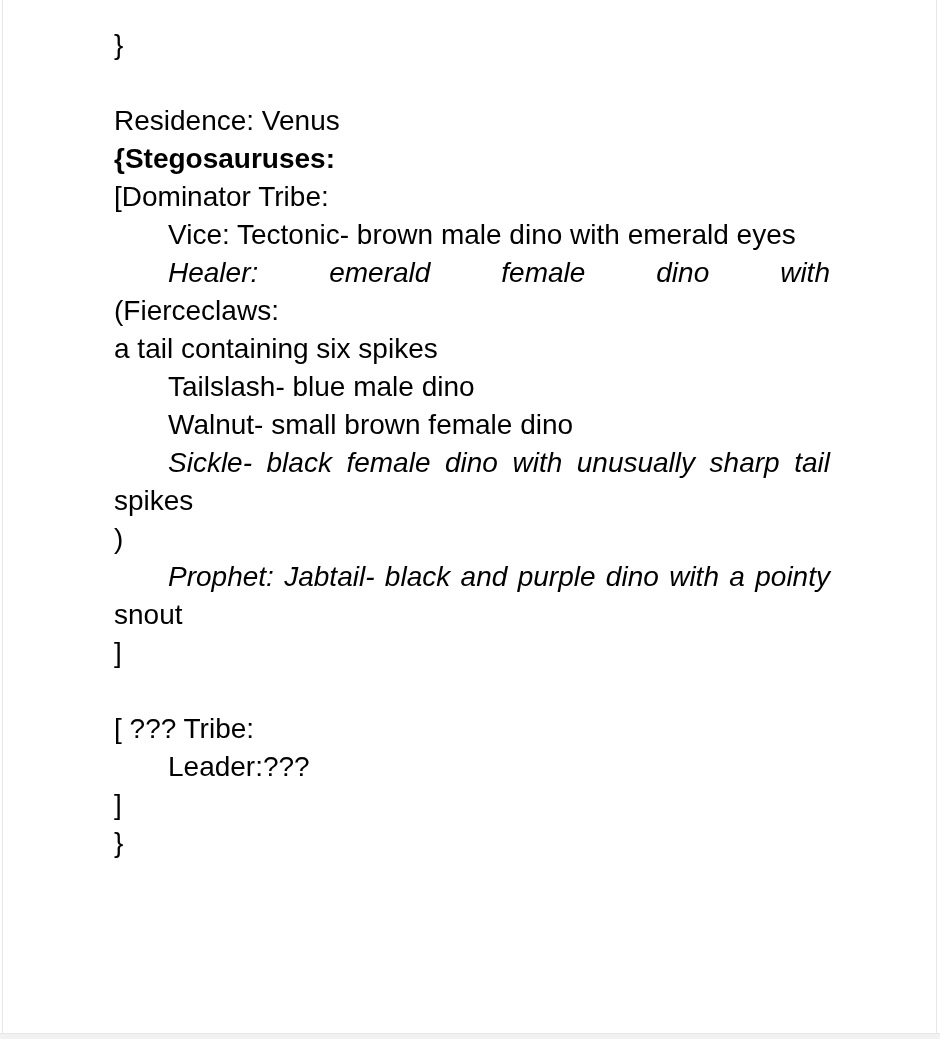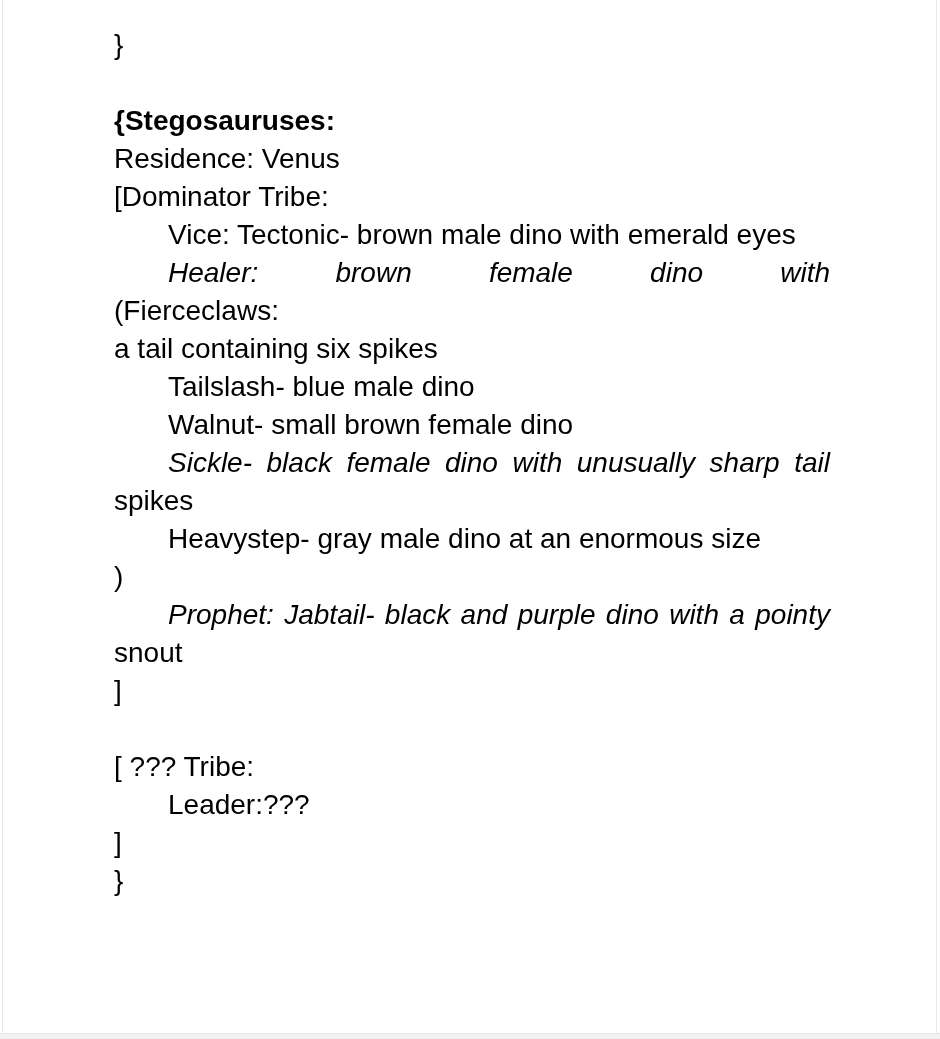--- a/index.html
+++ b/index.html
@@ -38,32 +38,31 @@
   .line.justify{display:flex;justify-content:space-between;}
   .line.justify span{white-space:pre;font-style:italic;}
 </style>
 </head>
 <body>
 
 <div class="page">
   <div class="doc-text">
       <div class="line">}</div>
       <div class="line blank"></div>
+      <div class="line">Residence: Venus</div>
       <div class="line bold">{Stegosauruses:</div>
-      <div class="line">Residence: Venus</div>
       <div class="line">[Dominator Tribe:</div>
       <div class="line indent">Vice: Tectonic- brown male dino with emerald eyes</div>
-      <div class="line indent justify"><span>Healer:</span><span>brown</span><span>female</span><span>dino</span><span>with</span></div>
+      <div class="line indent justify"><span>Healer:</span><span>emerald</span><span>female</span><span>dino</span><span>with</span></div>
       <div class="line">(Fierceclaws:</div>
       <div class="line">a tail containing six spikes</div>
       <div class="line indent">Tailslash- blue male dino</div>
       <div class="line indent">Walnut- small brown female dino</div>
       <div class="line indent justify"><span>Sickle-</span><span>black</span><span>female</span><span>dino</span><span>with</span><span>unusually</span><span>sharp</span><span>tail</span></div>
       <div class="line">spikes</div>
-      <div class="line indent">Heavystep- gray male dino at an enormous size</div>
       <div class="line">)</div>
       <div class="line indent justify"><span>Prophet:</span><span>Jabtail-</span><span>black</span><span>and</span><span>purple</span><span>dino</span><span>with</span><span>a</span><span>pointy</span></div>
       <div class="line">snout</div>
       <div class="line">]</div>
       <div class="line blank"></div>
       <div class="line">[ ??? Tribe:</div>
       <div class="line indent">Leader:???</div>
       <div class="line">]</div>
       <div class="line">}</div>
     </div>

